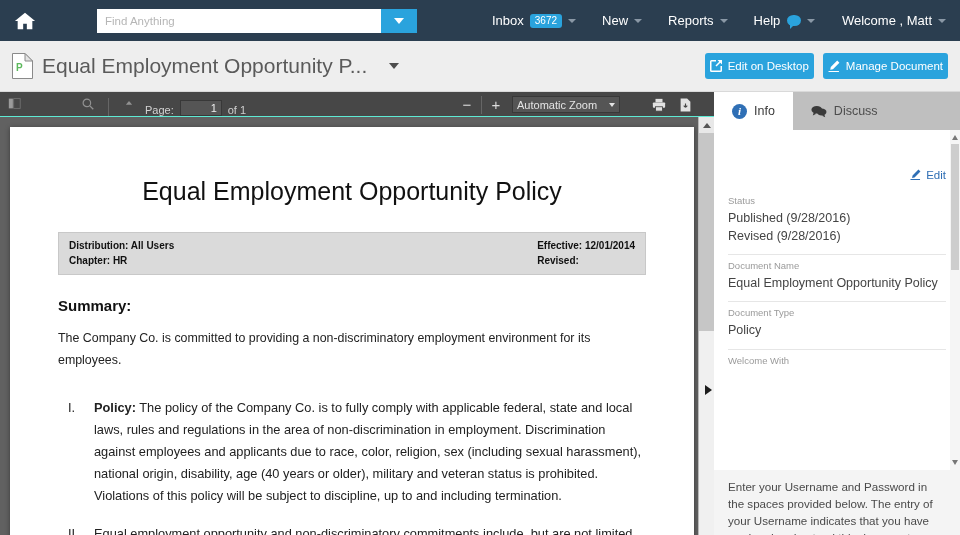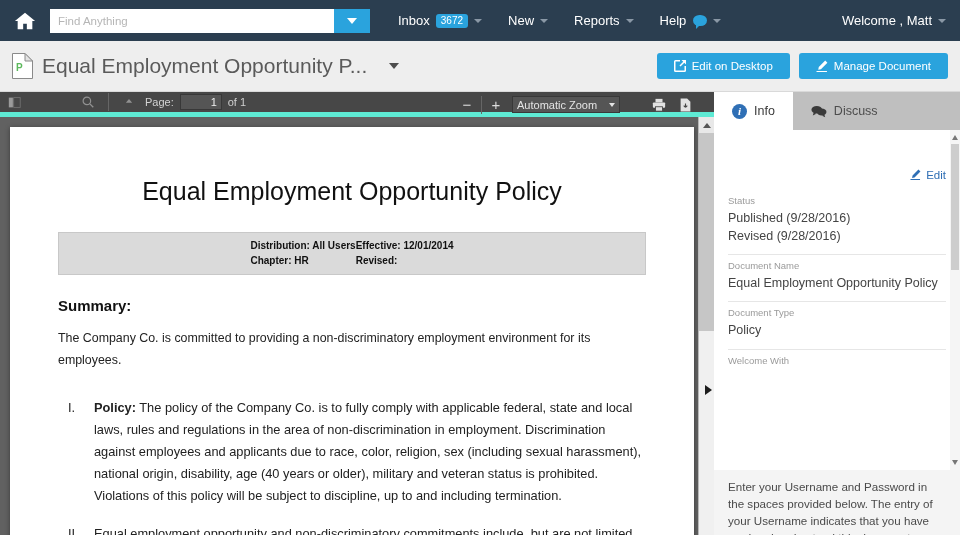--- a/index.html
+++ b/index.html
@@ -11,20 +11,21 @@
     background: #ffffff;
   }
 
   
   #topnav {
     height: 41px; width: 960px;
     background: #2b3e50;
     display: flex; align-items: center;
     padding: 0 14px;
     position: relative;
+    gap: 47px;
   }
   .home-icon { width: 22px; height: 22px; margin-right: 14px; display: block; }
   .searchwrap {
     display: flex; align-items: center;
     height: 24px; width: 320px;
   }
   .searchinput {
     flex: 1; height: 24px;
     border: none; outline: none;
     background: #fff;
@@ -97,36 +98,36 @@
     border-left: 5px solid transparent;
     border-right: 5px solid transparent;
     border-top: 6px solid #4d4d4d;
     margin-left: 22px; cursor: pointer;
   }
   .headbtns { position: absolute; right: 12px; display: flex; }
   .btn-blue {
     background: #2aa3dd; color: #fff;
     border: none; border-radius: 3px;
     font-size: 11.5px; height: 26px;
-    padding: 0 17px; margin-left: 9px;
+    padding: 0 5px; margin-left: 9px;
     cursor: pointer; display: flex;
     align-items: center; gap: 6px;
     font-family: "Liberation Sans", sans-serif;
     white-space: nowrap;
   }
 
   
   #body { display: flex; width: 960px; height: 443px; }
 
   
   #viewer { width: 714px; height: 443px; position: relative; background: #525252; }
   #pdftoolbar {
     height: 25px; background: #474747;
-    border-bottom: 5px solid #5eead4;
-    display: flex; align-items: center;
+    border-bottom: 1px solid #5eead4;
+    display: flex; align-items: flex-end;
     position: relative;
     font-size: 11px; color: #d9d9d9;
   }
   .tb-icon-ghost {
     width: 28px; height: 25px;
     display: flex; align-items: center; justify-content: center;
     cursor: pointer; opacity: .55;
   }
   .tb-sep { width: 1px; height: 18px; background: #666; margin: 0 6px; }
   .pagelabel { margin: 0 6px 0 2px; color: #d4d4d4; }
@@ -176,21 +177,21 @@
     box-shadow: 0 1px 5px rgba(0,0,0,.4);
     padding: 28px 48px;
   }
   #page h1 {
     font-size: 25px; font-weight: normal;
     color: #111; text-align: center;
     margin: 22px 0 26px 0;
   }
   .distbar {
     background: #dadada; border: 1px solid #c8c8c8;
-    display: flex; justify-content: center;
+    display: flex; justify-content: space-between;
     padding: 6px 10px; font-size: 10px;
     font-weight: bold; color: #111;
     line-height: 1.45;
   }
   .sumhead { font-size: 15px; font-weight: bold; margin: 22px 0 14px 0; color:#111; }
   .sumbody { font-size: 12.4px; color: #222; line-height: 1.75; margin-bottom: 26px; }
   .olitem { display: flex; font-size: 12.8px; color: #222; line-height: 1.72; margin-bottom: 16px; }
   .olnum { width: 36px; flex: none; padding-left: 10px; }
   .olbody { flex: 1; }
   .olbody b { font-weight: bold; }

